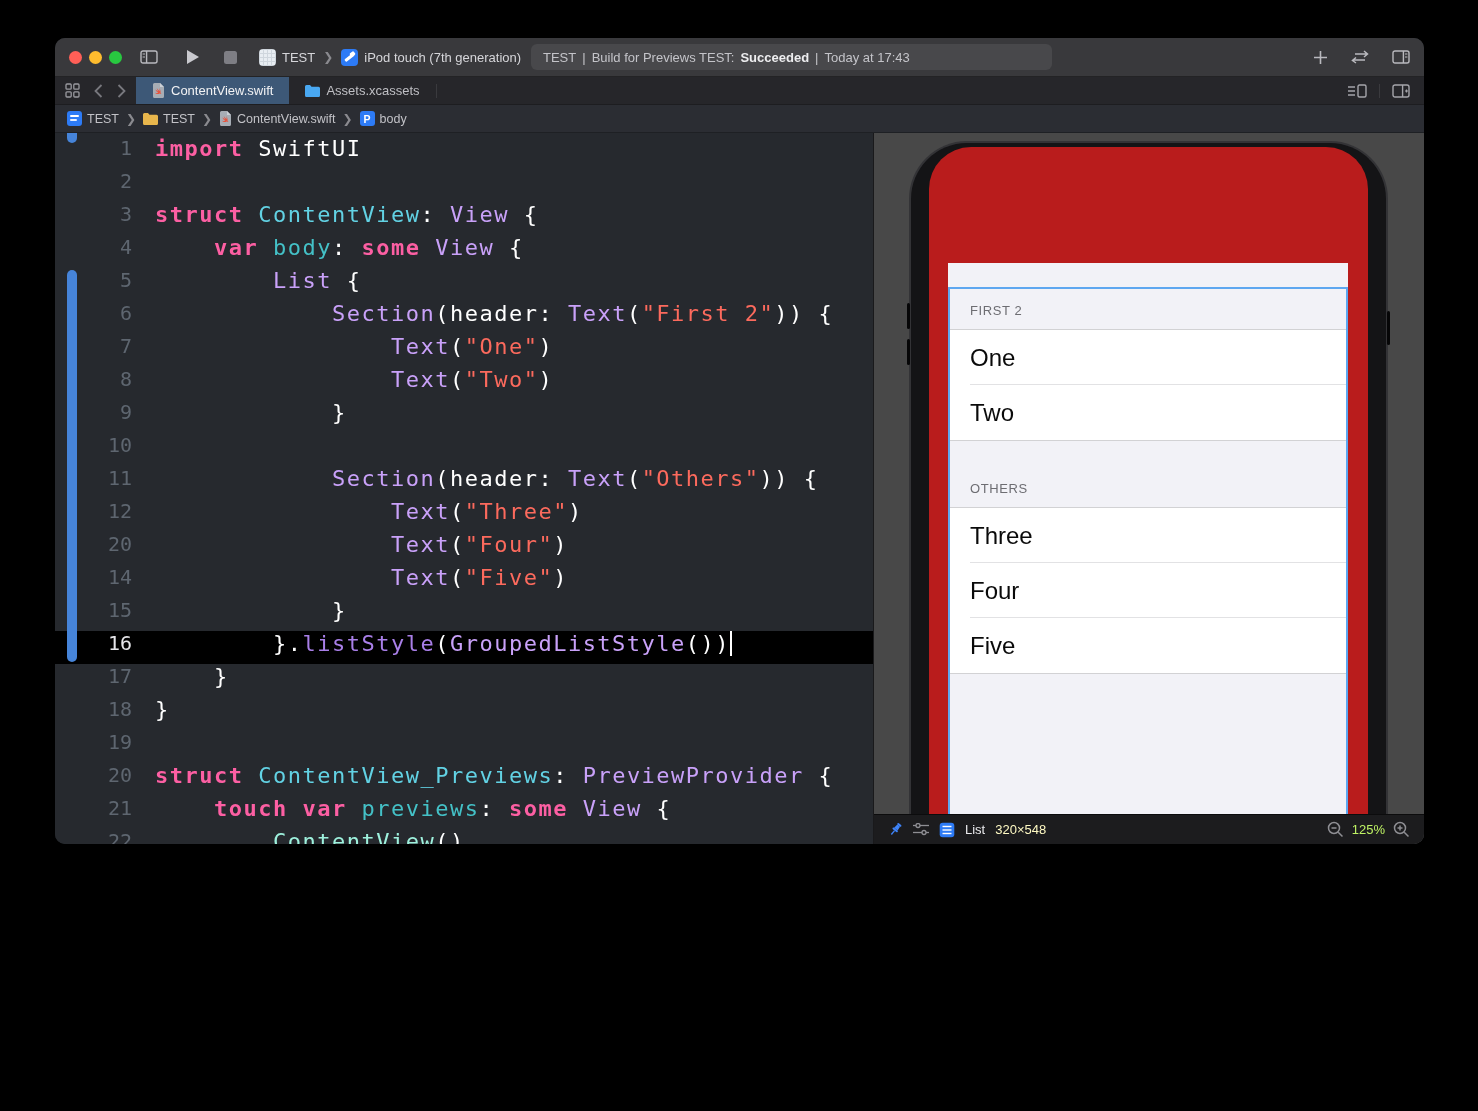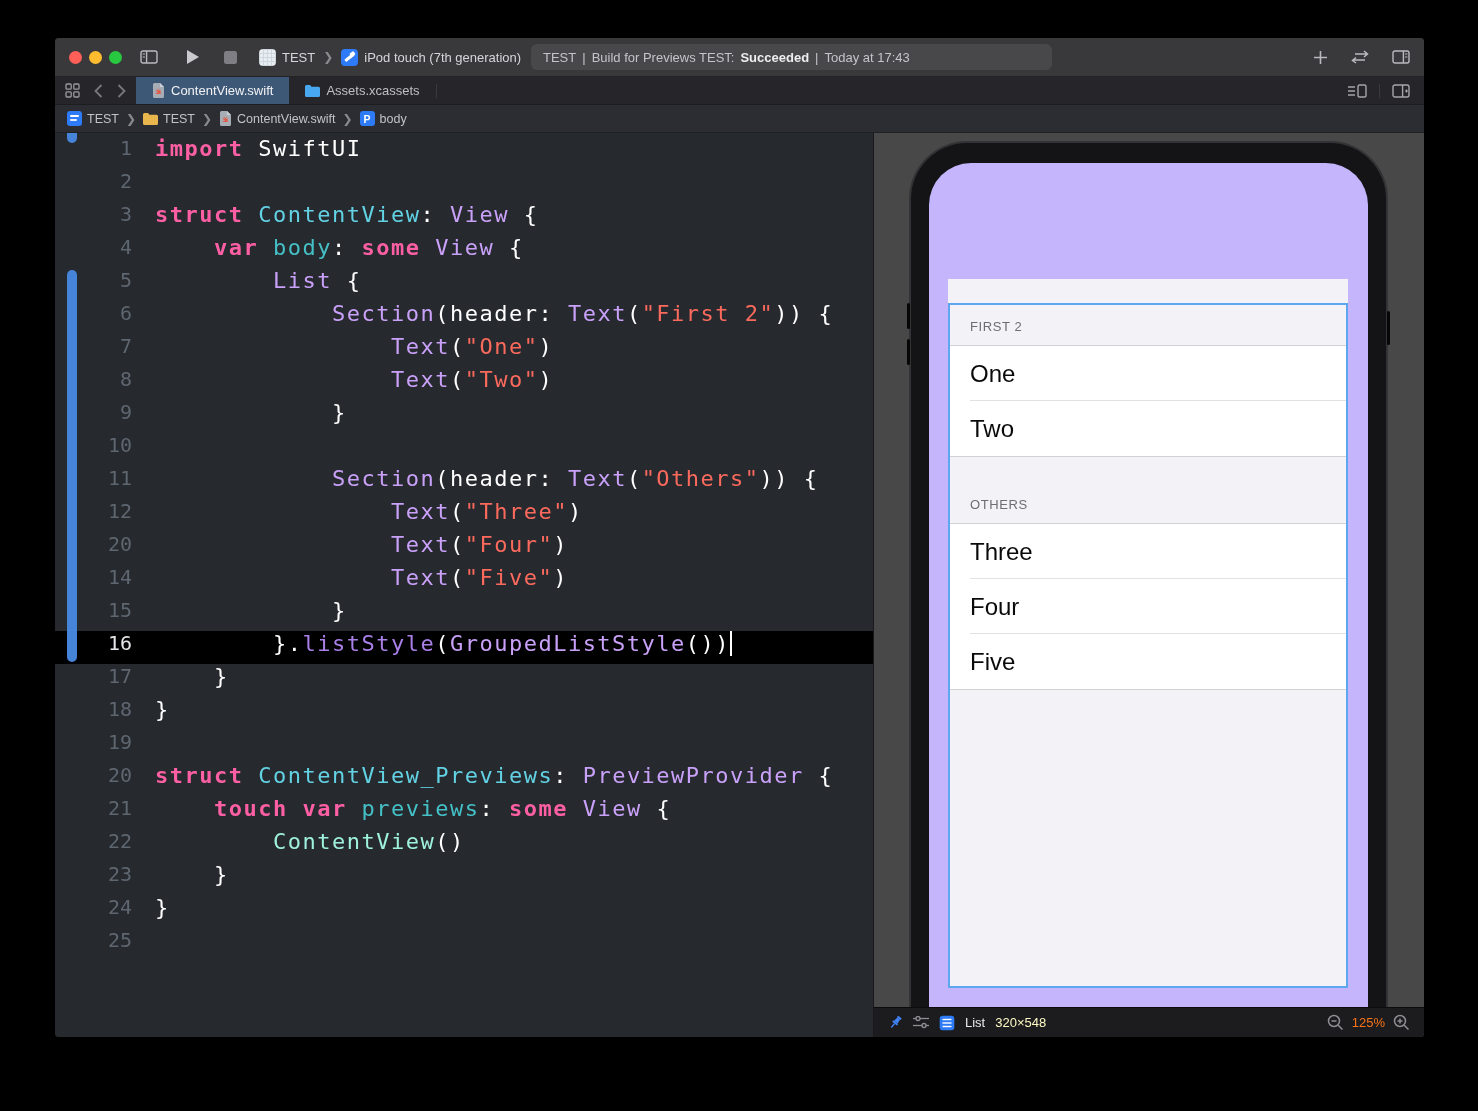--- a/index.html
+++ b/index.html
@@ -1,18 +1,18 @@
 <!DOCTYPE html>
 <html><head>
 <meta charset="utf-8">
 <style>
   html,body{margin:0;padding:0;background:#000;}
   .stage{position:relative;width:1478px;height:1111px;background:#000;overflow:hidden;
          font-family:"Liberation Sans",sans-serif;-webkit-font-smoothing:antialiased;}
-  .window{position:absolute;left:55px;top:38px;width:1369px;height:999px;border-radius:4px;
+  .window{position:absolute;left:55px;top:38px;width:1369px;height:806px;border-radius:10px;
           overflow:hidden;background:#26292E;box-shadow:0 20px 60px rgba(0,0,0,.7);}
 
   
   .toolbar{position:absolute;left:0;top:0;width:100%;height:38px;background:#39393C;
            border-bottom:1px solid #232325;display:flex;align-items:center;}
   .lights{display:flex;gap:7px;margin-left:14px;}
   .light{width:13px;height:13px;border-radius:50%;}
   .l-red{background:#FF5F57}.l-yellow{background:#FEBC2E}.l-green{background:#28C840}
   .tbtn{display:flex;align-items:center;justify-content:center;color:#B9B9BE;background:none;border:none;padding:0;}
   .sidebar-toggle{margin-left:18px;}
@@ -70,40 +70,40 @@
   .tk-proj{color:#9EF1DD;}
   .caret{display:inline-block;width:2px;height:25px;background:#FFF;vertical-align:-5px;}
   .change-bar{position:absolute;left:12px;width:10px;border-radius:5px;background:#4684D9;}
   .change-cap{position:absolute;left:12px;top:-6px;width:10px;height:16px;border-radius:5px;background:#4684D9;}
 
   
   .canvas{position:absolute;left:818px;top:95px;right:0;bottom:0;background:#484848;border-left:1px solid #19191B;}
   .phone{position:absolute;left:35px;top:8px;width:479px;bottom:29px;background:#141416;
          border:2px solid #333336;border-bottom:none;border-radius:58px 58px 0 0;box-sizing:border-box;}
   .side-btn{position:absolute;width:3px;background:#060607;border-radius:2px;}
-  .screen{position:absolute;left:18px;top:20px;width:439px;bottom:0;background:#c4b5fd;border-radius:42px 42px 0 0;}
+  .screen{position:absolute;left:18px;top:4px;width:439px;bottom:0;background:#b91c1c;border-radius:42px 42px 0 0;}
   .panel{position:absolute;left:19px;top:116px;width:400px;height:709px;background:#F2F2F7;}
   .ios-list{position:absolute;left:0;top:24px;width:400px;height:685px;border:2px solid #5EA7F0;
             box-sizing:border-box;background:#F2F2F7;display:flex;flex-direction:column;overflow:hidden;}
   .sec-header{background:#F2F2F7;border-bottom:1px solid #D2D2D4;display:flex;align-items:flex-end;
               padding:0 20px 11px;box-sizing:border-box;flex:0 0 auto;}
   .sec-header span{font-size:13px;color:#6D6D72;letter-spacing:.6px;}
   .sec-header.h-first{height:41px;}
   .sec-header.h-gap{height:67px;}
   .row{height:55px;background:#FFF;display:flex;align-items:center;padding-left:20px;position:relative;
        font-size:24px;color:#0A0A0A;flex:0 0 auto;}
   .row.sep:after{content:"";position:absolute;left:20px;right:0;bottom:0;height:1px;background:#E2E2E4;}
   .row.endsec{border-bottom:1px solid #D2D2D4;}
   .filler{flex:1 1 auto;background:#F2F2F7;}
 
   
   .pv-bar{position:absolute;left:0;bottom:0;right:0;height:29px;background:#1C1C1E;border-top:1px solid #0C0C0D;
           display:flex;align-items:center;padding:0 14px;gap:10px;color:#A9A9AF;font-size:13px;}
   .pv-size{color:#fef9c3;}
-  .pv-right{margin-left:auto;display:flex;align-items:center;gap:8px;color:#f97316;}
+  .pv-right{margin-left:auto;display:flex;align-items:center;gap:8px;color:#bef264;}
   .blue{color:#3E83F8;}
   svg{display:block;}
 </style>
 </head>
 <body>
 
 <div class="stage">
   <div class="window">
 
     <div class="toolbar">

